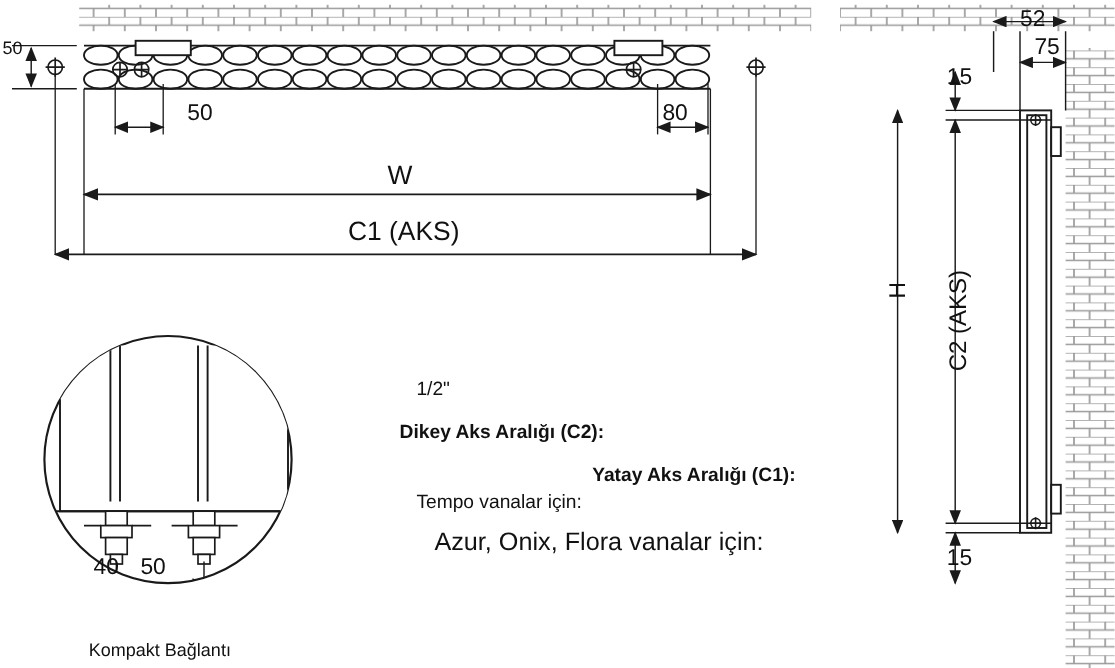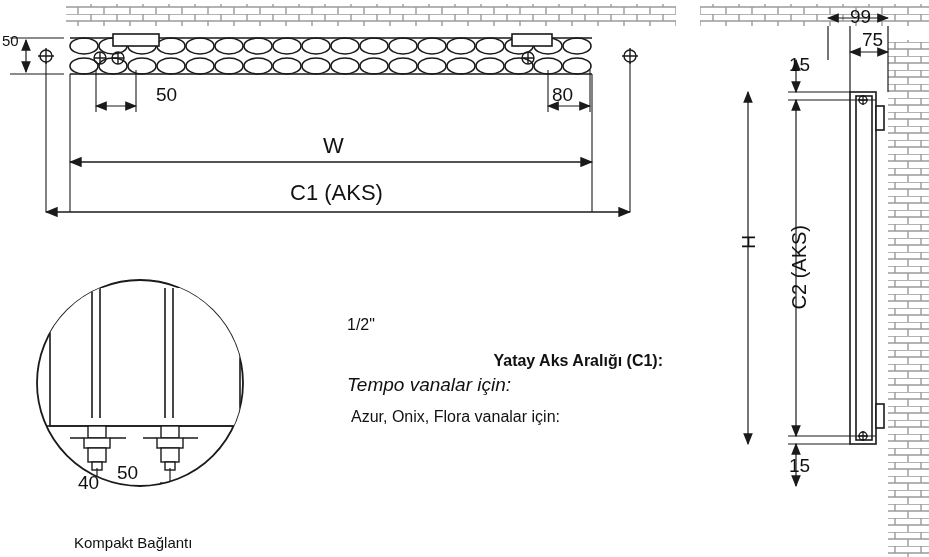--- a/index.html
+++ b/index.html
@@ -189,21 +189,21 @@
       <path d="M96 60 V92" marker-start="url(#arrB2)" marker-end="url(#arrA2)"></path>
 
       <path d="M48 92 V444" marker-start="url(#arrB2)" marker-end="url(#arrA2)"></path>
 
       <path d="M96 100 V436" marker-start="url(#arrB2)" marker-end="url(#arrA2)"></path>
 
       <path d="M96 444 V486" marker-start="url(#arrB2)" marker-end="url(#arrA2)"></path>
     </g>
   </svg>
 
-  <span class="abs lbl lbl-lg" style="left:850px;top:6px;">99</span>
+  <span class="abs lbl lbl-lg" style="left:850px;top:6px;">52</span>
   <span class="abs lbl lbl-lg" style="left:862px;top:29px;">75</span>
   <span class="abs lbl lbl-lg" style="left:789px;top:54px;">15</span>
   <span class="abs lbl lbl-lg vert" style="left:738px;top:235px;">H</span>
   <span class="abs lbl vert" style="left:788px;top:225px;font-size:20px;">C2 (AKS)</span>
   <span class="abs lbl lbl-lg" style="left:789px;top:455px;">15</span>
 
   <svg class="abs" style="left:30px;top:278px;" width="250" height="240">
     <defs>
       <marker id="arrA3" markerWidth="9" markerHeight="7" refX="8" refY="3.5" orient="auto">
         <path d="M0,0 L9,3.5 L0,7 z" fill="#1a1a1a"></path>
@@ -243,34 +243,35 @@
       <g stroke="#1a1a1a" stroke-width="1.2" fill="none">
         <path d="M30 190 V218"></path>
           <path d="M67 190 V218"></path>
           <path d="M140 190 V218"></path>
         <path d="M30 208 H67" marker-start="url(#arrB3)" marker-end="url(#arrA3)"></path>
         <path d="M67 208 H140" marker-start="url(#arrB3)" marker-end="url(#arrA3)"></path>
       </g>
     </g>
   </svg>
 
-  <span class="abs lbl lbl-lg" style="left:78px;top:472px;text-align:right;">40</span>
+  <span class="abs lbl lbl-lg" style="left:78px;top:462px;text-align:right;">40</span>
   <span class="abs lbl lbl-lg" style="left:117px;top:462px;">50</span>
   <span class="abs lbl" style="left:74px;top:534px;font-size:15px;">Kompakt Bağlantı</span>
 
   <div class="abs" style="left:333px;top:312px;width:330px;">
 
     <div style="margin-bottom:18px;">
       <div class="lbl" style="font-size:16px;margin-left:14px;margin-top:4px;">1/2"</div>
     </div>
 
     <div style="margin-bottom:18px;">
+      <div class="lbl bold" style="font-size:16px;">Dikey Aks Aralığı (C2):</div>
     </div>
 
     <div>
       <div class="lbl bold" style="font-size:16px;text-align:right;">Yatay Aks Aralığı (C1):</div>
-      <div class="lbl" style="font-size:19px;margin-left:14px;margin-top:4px;font-style:italic;">Tempo vanalar için:</div>
-      <div class="lbl" style="font-size:16px;margin-left:18px;margin-top:12px;">Azur, Onix, Flora vanalar için:</div>
+      <div class="lbl" style="font-size:16px;margin-left:14px;margin-top:4px;">Tempo vanalar için:</div>
+      <div class="lbl" style="font-size:21px;margin-left:29px;margin-top:12px;">Azur, Onix, Flora vanalar için:</div>
     </div>
 
   </div>
 
 </div>
 
 </body></html>

